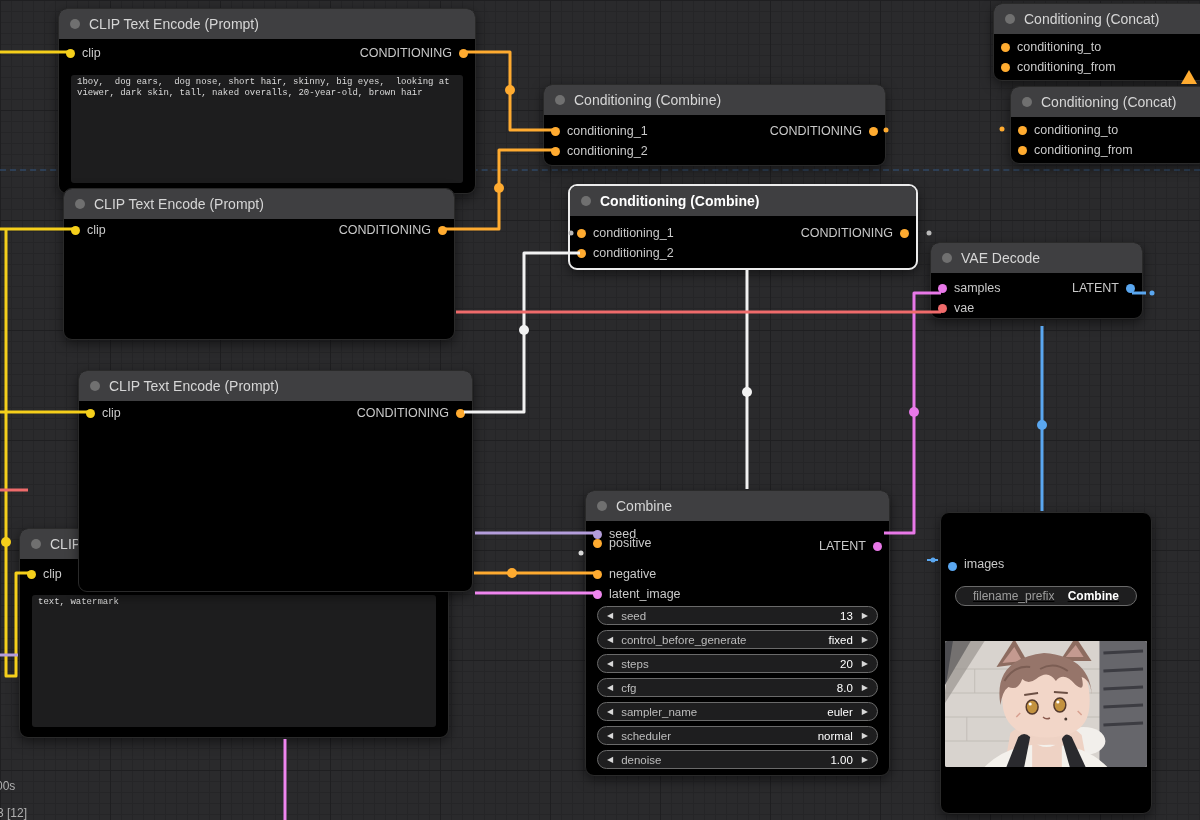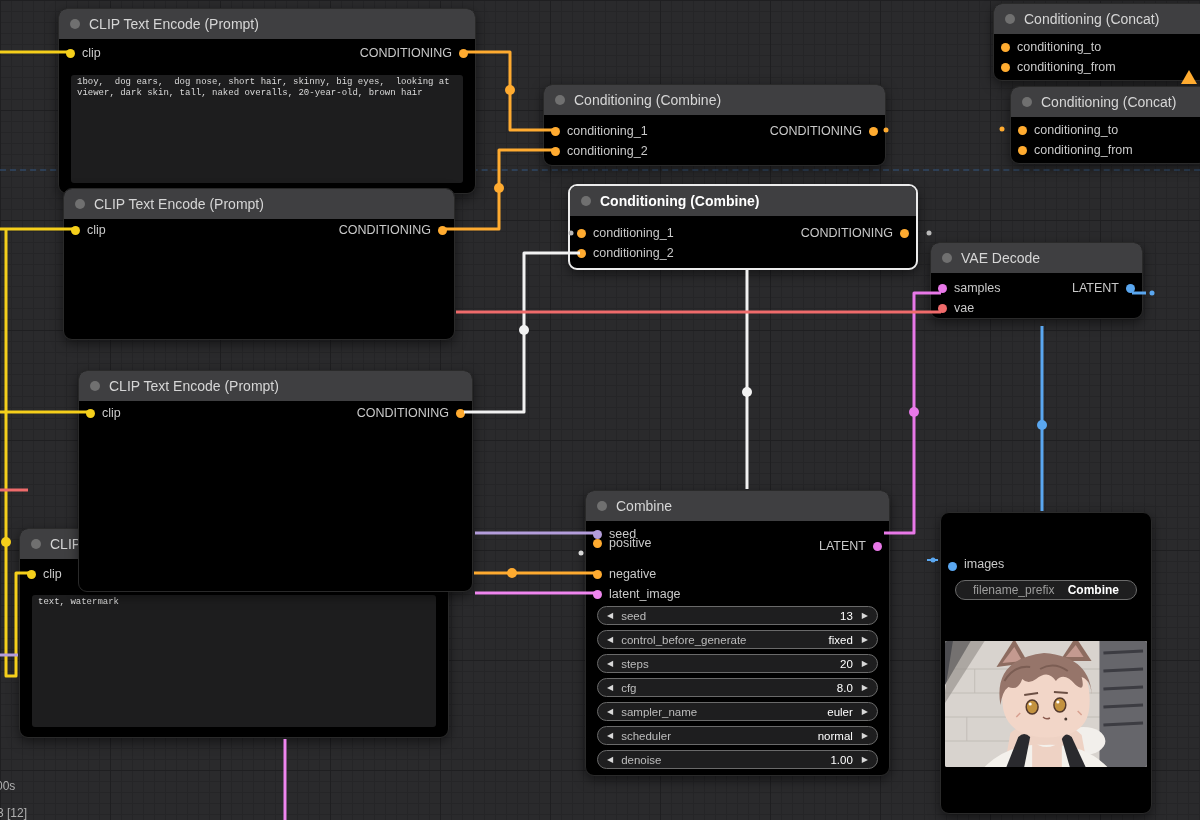--- a/index.html
+++ b/index.html
@@ -312,21 +312,21 @@
       <span class="warrow">▶</span>
     </div>
   </div>
 </div>
 
 <div class="node" style="left:940px;top:512px;width:212px;height:302px;">
   <div class="slot in" style="top:38px;align-items:flex-end;">
     <span class="sdot c-image"></span>
     <span>images</span>
   </div>
-  <div class="pill" style="left:14px;right:14px;top:67px;">
+  <div class="pill" style="left:14px;right:14px;top:73px;text-decoration:underline;">
     <span class="plabel">filename_prefix</span>
     <span class="pvalue">Combine</span>
   </div>
   <div class="preview" style="top:128px;height:126px;">
     <svg viewBox="0 0 204 126" width="100%" height="100%" preserveAspectRatio="none">
       <rect x="0" y="0" width="204" height="126" fill="#d8d3ce"></rect>
       <g stroke="#c2bcb6" stroke-width="1">
         <line x1="0" y1="28" x2="160" y2="28"></line>
           <line x1="0" y1="52" x2="160" y2="52"></line>
         <line x1="0" y1="76" x2="160" y2="76"></line>

